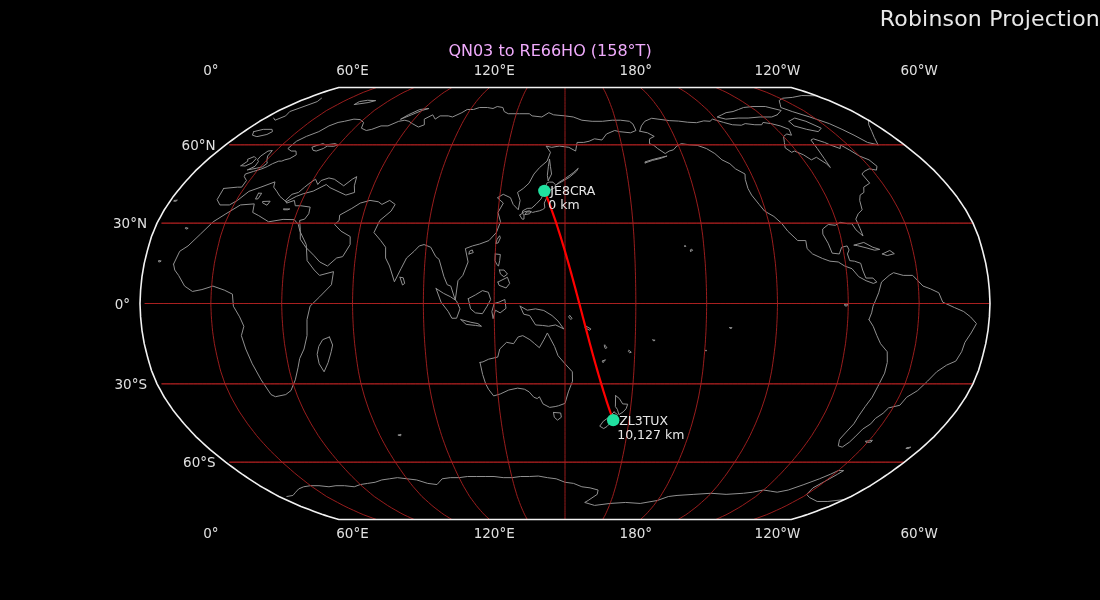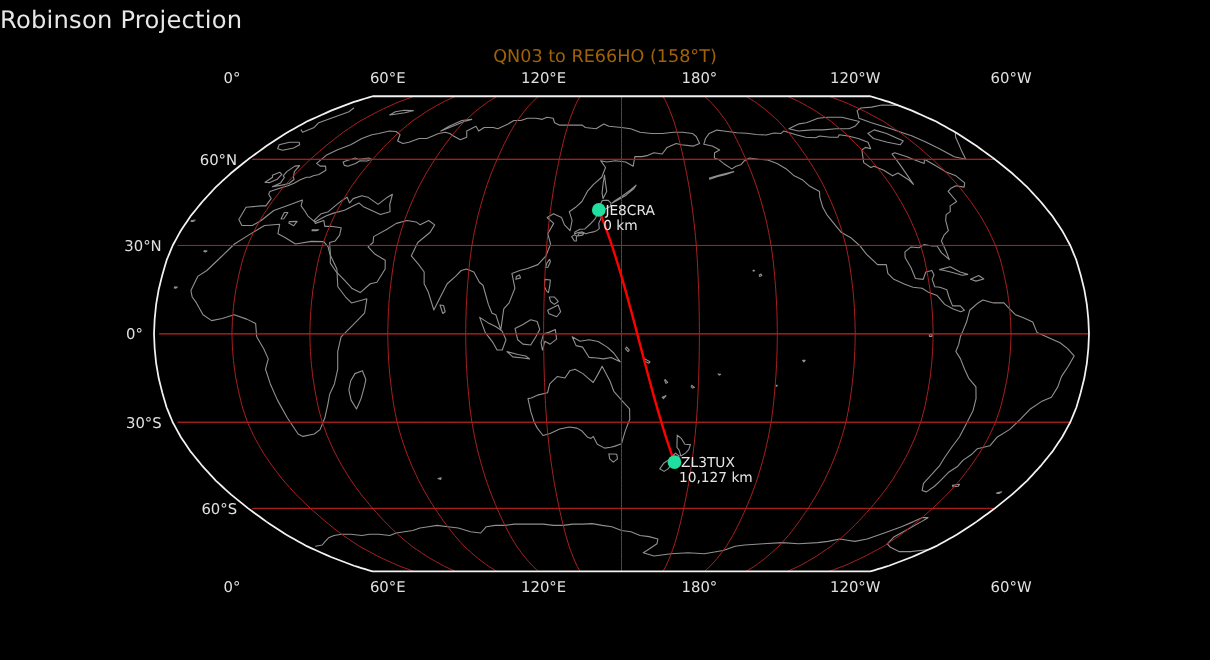--- a/index.html
+++ b/index.html
@@ -18,33 +18,33 @@
     position: relative;
     width: 1100px;
     height: 600px;
     background: #000000;
   }
   .title {
     position: absolute;
     left: 0;
     top: 6px;
     width: 1100px;
-    text-align: left;
+    text-align: right;
     color: #e8e8e8;
     font-size: 22px;
     font-family: "DejaVu Sans", sans-serif;
     letter-spacing: 0.2px;
   }
   .subtitle {
     position: absolute;
     left: 0;
     top: 41px;
     width: 1100px;
     text-align: center;
-    color: #a16207;
+    color: #f0abfc;
     font-size: 16px;
     font-family: "DejaVu Sans", sans-serif;
   }
   #mapsvg {
     position: absolute;
     left: 0;
     top: 0;
   }
   text.lonlab, text.latlab {
     fill: #e0e0e0;

